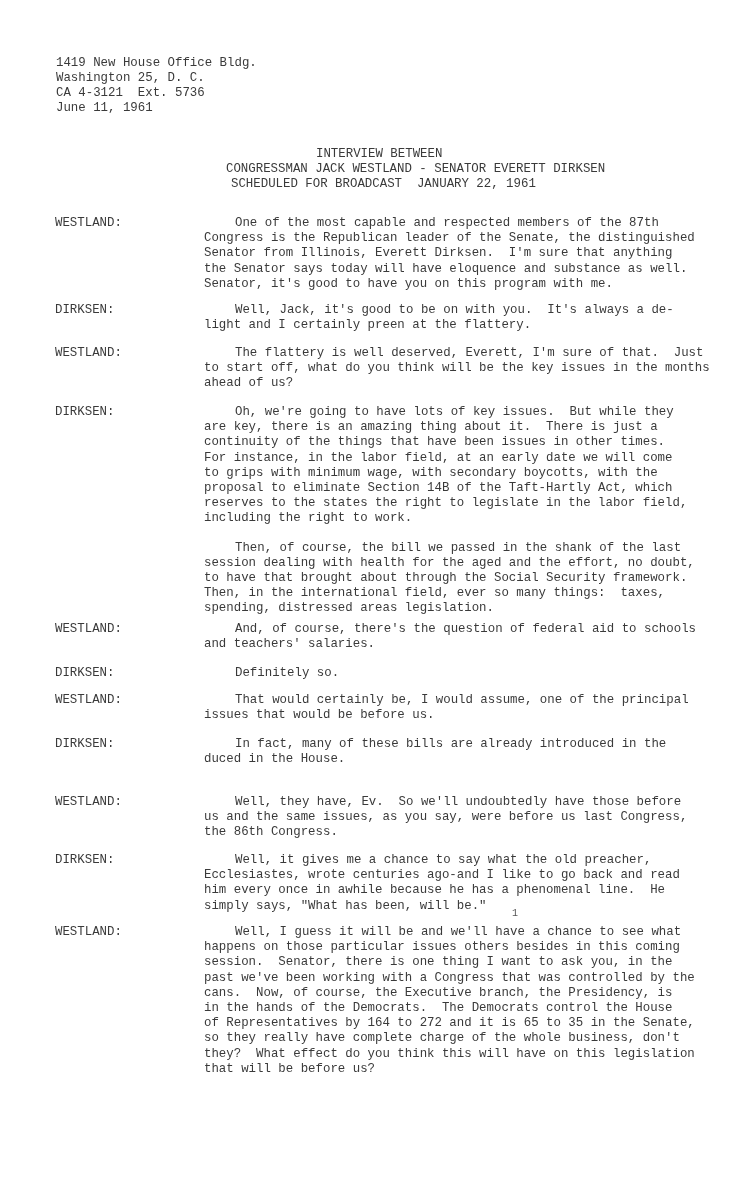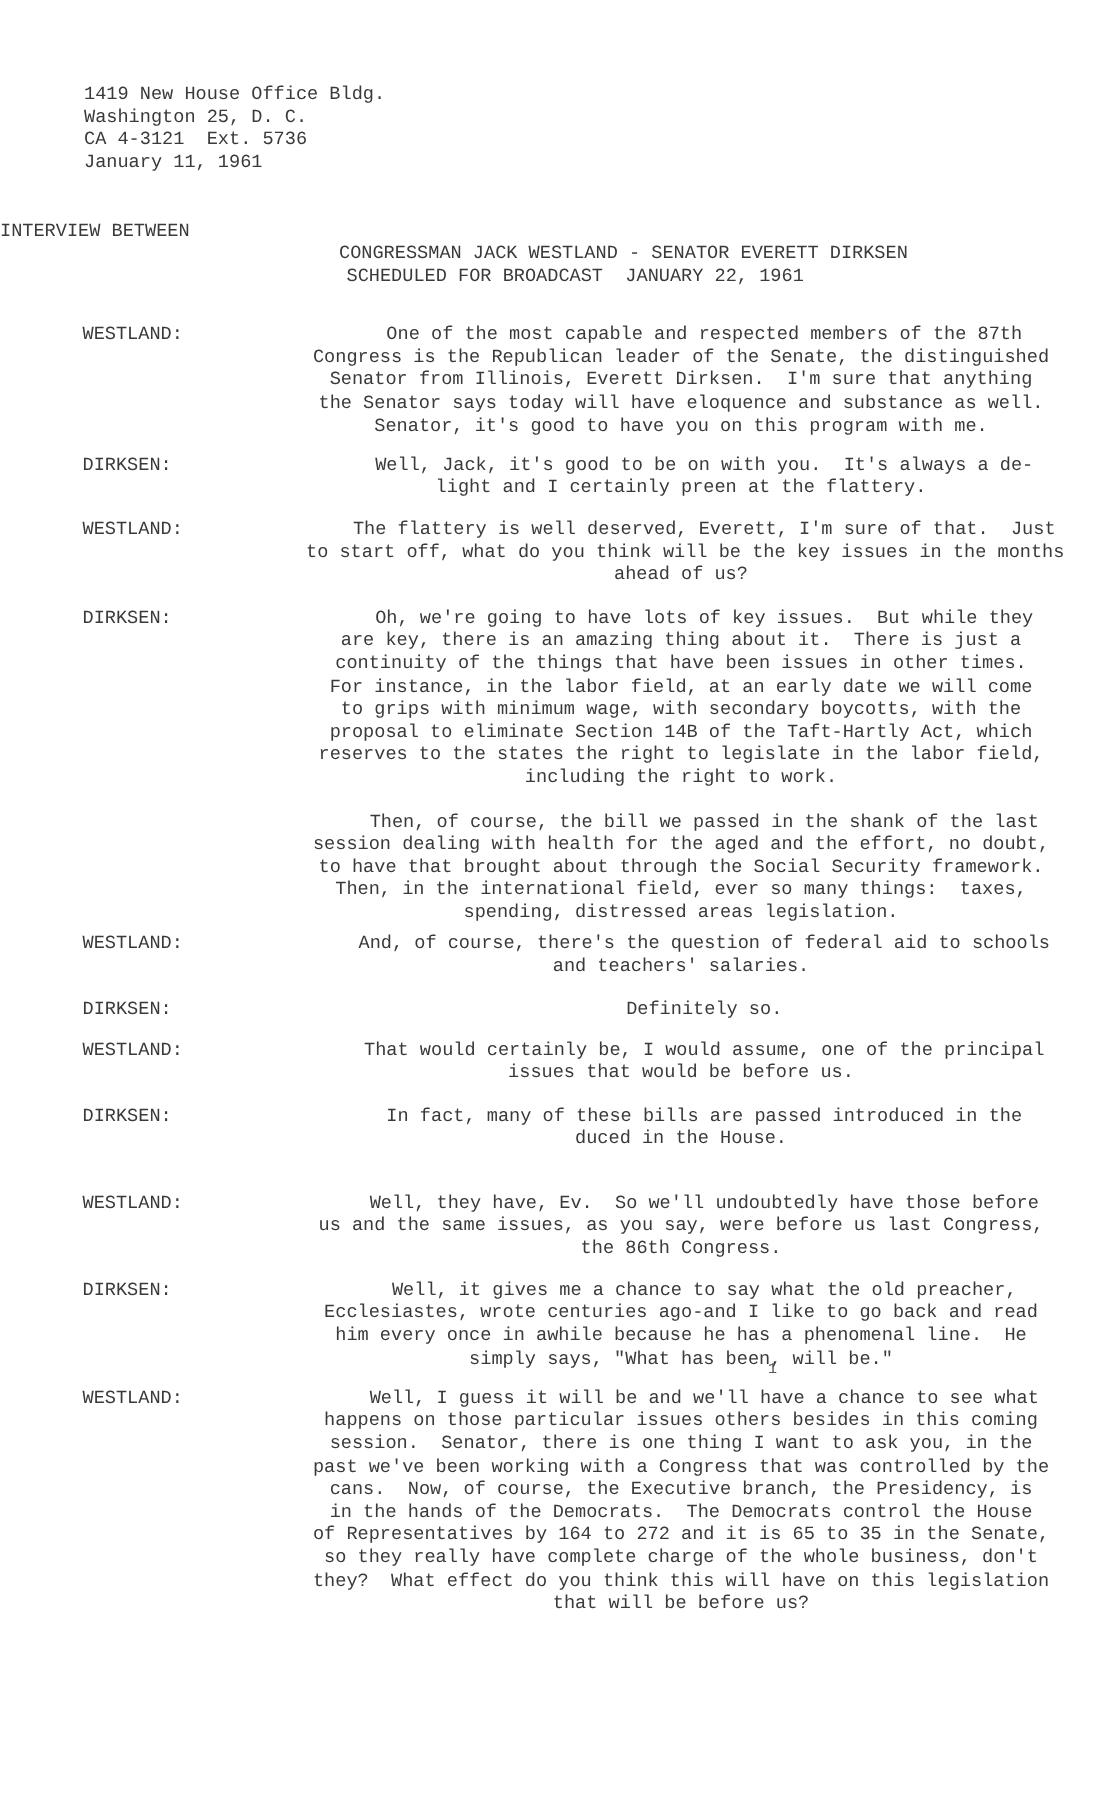--- a/index.html
+++ b/index.html
@@ -8,41 +8,41 @@
     font-family: "Liberation Mono", "DejaVu Sans Mono", monospace;
     color: #3a3a3a;
     font-size: 12.4px;
     line-height: 15.2px;
   }
   .page { position: absolute; left: 0; top: 0; width: 740px; height: 1200px; }
   .letterhead { position: absolute; left: 56px; top: 56px; }
   .letterhead div { white-space: pre; height: 15px; }
   .title-block { position: absolute; left: 0; top: 147px; width: 740px; }
   .title-block div { white-space: pre; height: 15px; }
-  .t1 { }
+  .t1 { padding-left: 316px; }
   .t2 { padding-left: 226px; }
   .t3 { padding-left: 231px; }
   .turn { position: absolute; left: 0; width: 740px; }
   .speaker { position: absolute; left: 55px; top: 0; white-space: pre; }
   .speech { position: absolute; left: 204px; top: 0; width: 500px; }
-  .speech .para { margin: 0 0 14px 0; text-align: center; }
+  .speech .para { margin: 0 0 14px 0; }
   .speech .line { white-space: pre; height: 15.2px; }
   .speech .line.first { padding-left: 31px; }
   .pagemark { position: absolute; left: 512px; top: 906px; font-size: 10px; color: #555; }
 </style>
 </head>
 <body>
 
 <div class="page">
 
   <div class="letterhead">
     <div>1419 New House Office Bldg.</div>
     <div>Washington 25, D. C.</div>
     <div>CA 4-3121  Ext. 5736</div>
-    <div>January 11, 1961</div>
+    <div>June 11, 1961</div>
   </div>
 
   <div class="title-block">
     <div class="t1">INTERVIEW BETWEEN</div>
     <div class="t2">CONGRESSMAN JACK WESTLAND - SENATOR EVERETT DIRKSEN</div>
     <div class="t3">SCHEDULED FOR BROADCAST  JANUARY 22, 1961</div>
   </div>
 
   <div id="transcript">
       <div class="turn" style="top: 216px;">
@@ -121,21 +121,21 @@
           <div class="para">
             <div class="line first">That would certainly be, I would assume, one of the principal</div>
             <div class="line">issues that would be before us.</div>
           </div>
         </div>
       </div>
       <div class="turn" style="top: 737px;">
         <div class="speaker">DIRKSEN:</div>
         <div class="speech">
           <div class="para">
-            <div class="line first">In fact, many of these bills are passed introduced in the</div>
+            <div class="line first">In fact, many of these bills are already introduced in the</div>
             <div class="line">duced in the House.</div>
           </div>
         </div>
       </div>
       <div class="turn" style="top: 795px;">
         <div class="speaker">WESTLAND:</div>
         <div class="speech">
           <div class="para">
             <div class="line first">Well, they have, Ev.  So we'll undoubtedly have those before</div>
             <div class="line">us and the same issues, as you say, were before us last Congress,</div>

